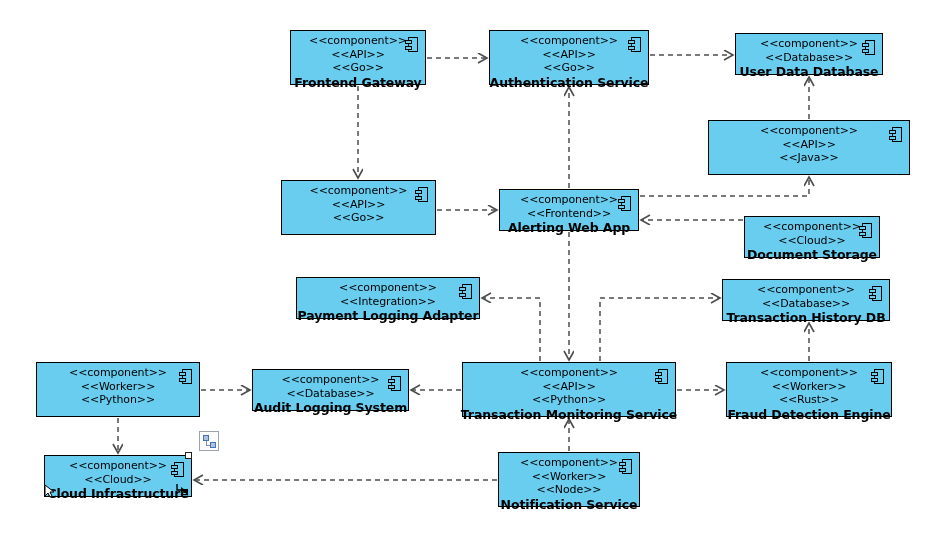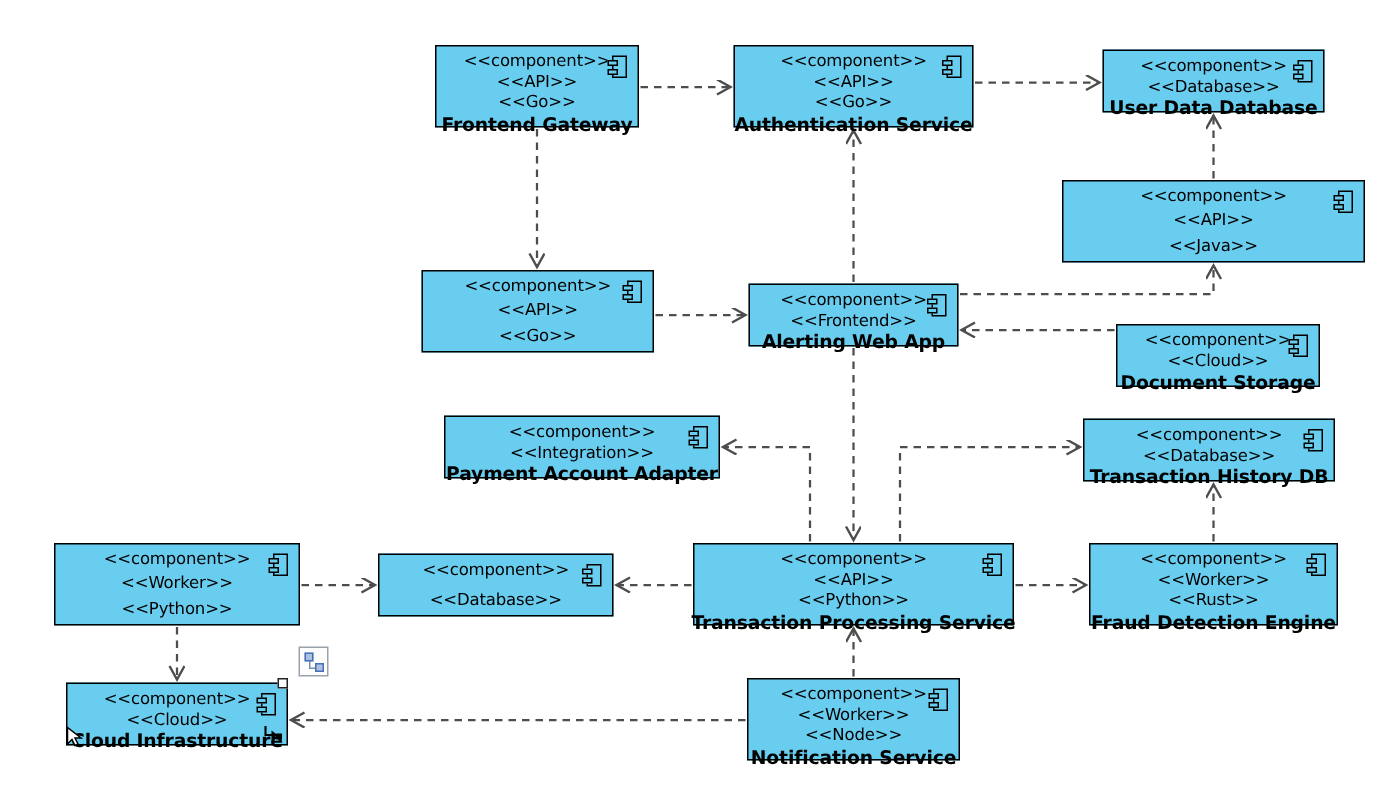--- a/index.html
+++ b/index.html
@@ -34,21 +34,21 @@
     height: 533px;
   }
   .component {
     position: absolute;
     box-sizing: border-box;
     background: #69cdef;
     border: 1.6px solid #000000;
     display: flex;
     flex-direction: column;
     align-items: center;
-    justify-content: space-between;
+    justify-content: flex-start;
     padding: 3px 6px 4px 6px;
     color: #000000;
   }
   .stereo {
     font-size: 11px;
     line-height: 13.5px;
     text-align: center;
     white-space: nowrap;
     font-weight: 400;
     letter-spacing: -0.1px;
@@ -258,21 +258,21 @@
         <div class="cname">Document Storage</div>
         <div class="comp-icon">
           <span class="body"></span>
           <span class="tab t1"></span>
           <span class="tab t2"></span>
         </div>
       </div>
       <div class="component" style="left: 296px; top: 277px; width: 184px; height: 42px;">
         <div class="stereo">&lt;&lt;component&gt;&gt;</div>
         <div class="stereo">&lt;&lt;Integration&gt;&gt;</div>
-        <div class="cname">Payment Account Adapter</div>
+        <div class="cname">Payment Logging Adapter</div>
         <div class="comp-icon">
           <span class="body"></span>
           <span class="tab t1"></span>
           <span class="tab t2"></span>
         </div>
       </div>
       <div class="component" style="left: 722px; top: 279px; width: 168px; height: 42px;">
         <div class="stereo">&lt;&lt;component&gt;&gt;</div>
         <div class="stereo">&lt;&lt;Database&gt;&gt;</div>
         <div class="cname">Transaction History DB</div>
@@ -288,31 +288,32 @@
         <div class="stereo">&lt;&lt;Python&gt;&gt;</div>
         <div class="comp-icon">
           <span class="body"></span>
           <span class="tab t1"></span>
           <span class="tab t2"></span>
         </div>
       </div>
       <div class="component" style="left: 252px; top: 369px; width: 157px; height: 42px;">
         <div class="stereo">&lt;&lt;component&gt;&gt;</div>
         <div class="stereo">&lt;&lt;Database&gt;&gt;</div>
+        <div class="cname">Audit Logging System</div>
         <div class="comp-icon">
           <span class="body"></span>
           <span class="tab t1"></span>
           <span class="tab t2"></span>
         </div>
       </div>
       <div class="component" style="left: 462px; top: 362px; width: 214px; height: 55px;">
         <div class="stereo">&lt;&lt;component&gt;&gt;</div>
         <div class="stereo">&lt;&lt;API&gt;&gt;</div>
         <div class="stereo">&lt;&lt;Python&gt;&gt;</div>
-        <div class="cname">Transaction Processing Service</div>
+        <div class="cname">Transaction Monitoring Service</div>
         <div class="comp-icon">
           <span class="body"></span>
           <span class="tab t1"></span>
           <span class="tab t2"></span>
         </div>
       </div>
       <div class="component" style="left: 726px; top: 362px; width: 166px; height: 55px;">
         <div class="stereo">&lt;&lt;component&gt;&gt;</div>
         <div class="stereo">&lt;&lt;Worker&gt;&gt;</div>
         <div class="stereo">&lt;&lt;Rust&gt;&gt;</div>

